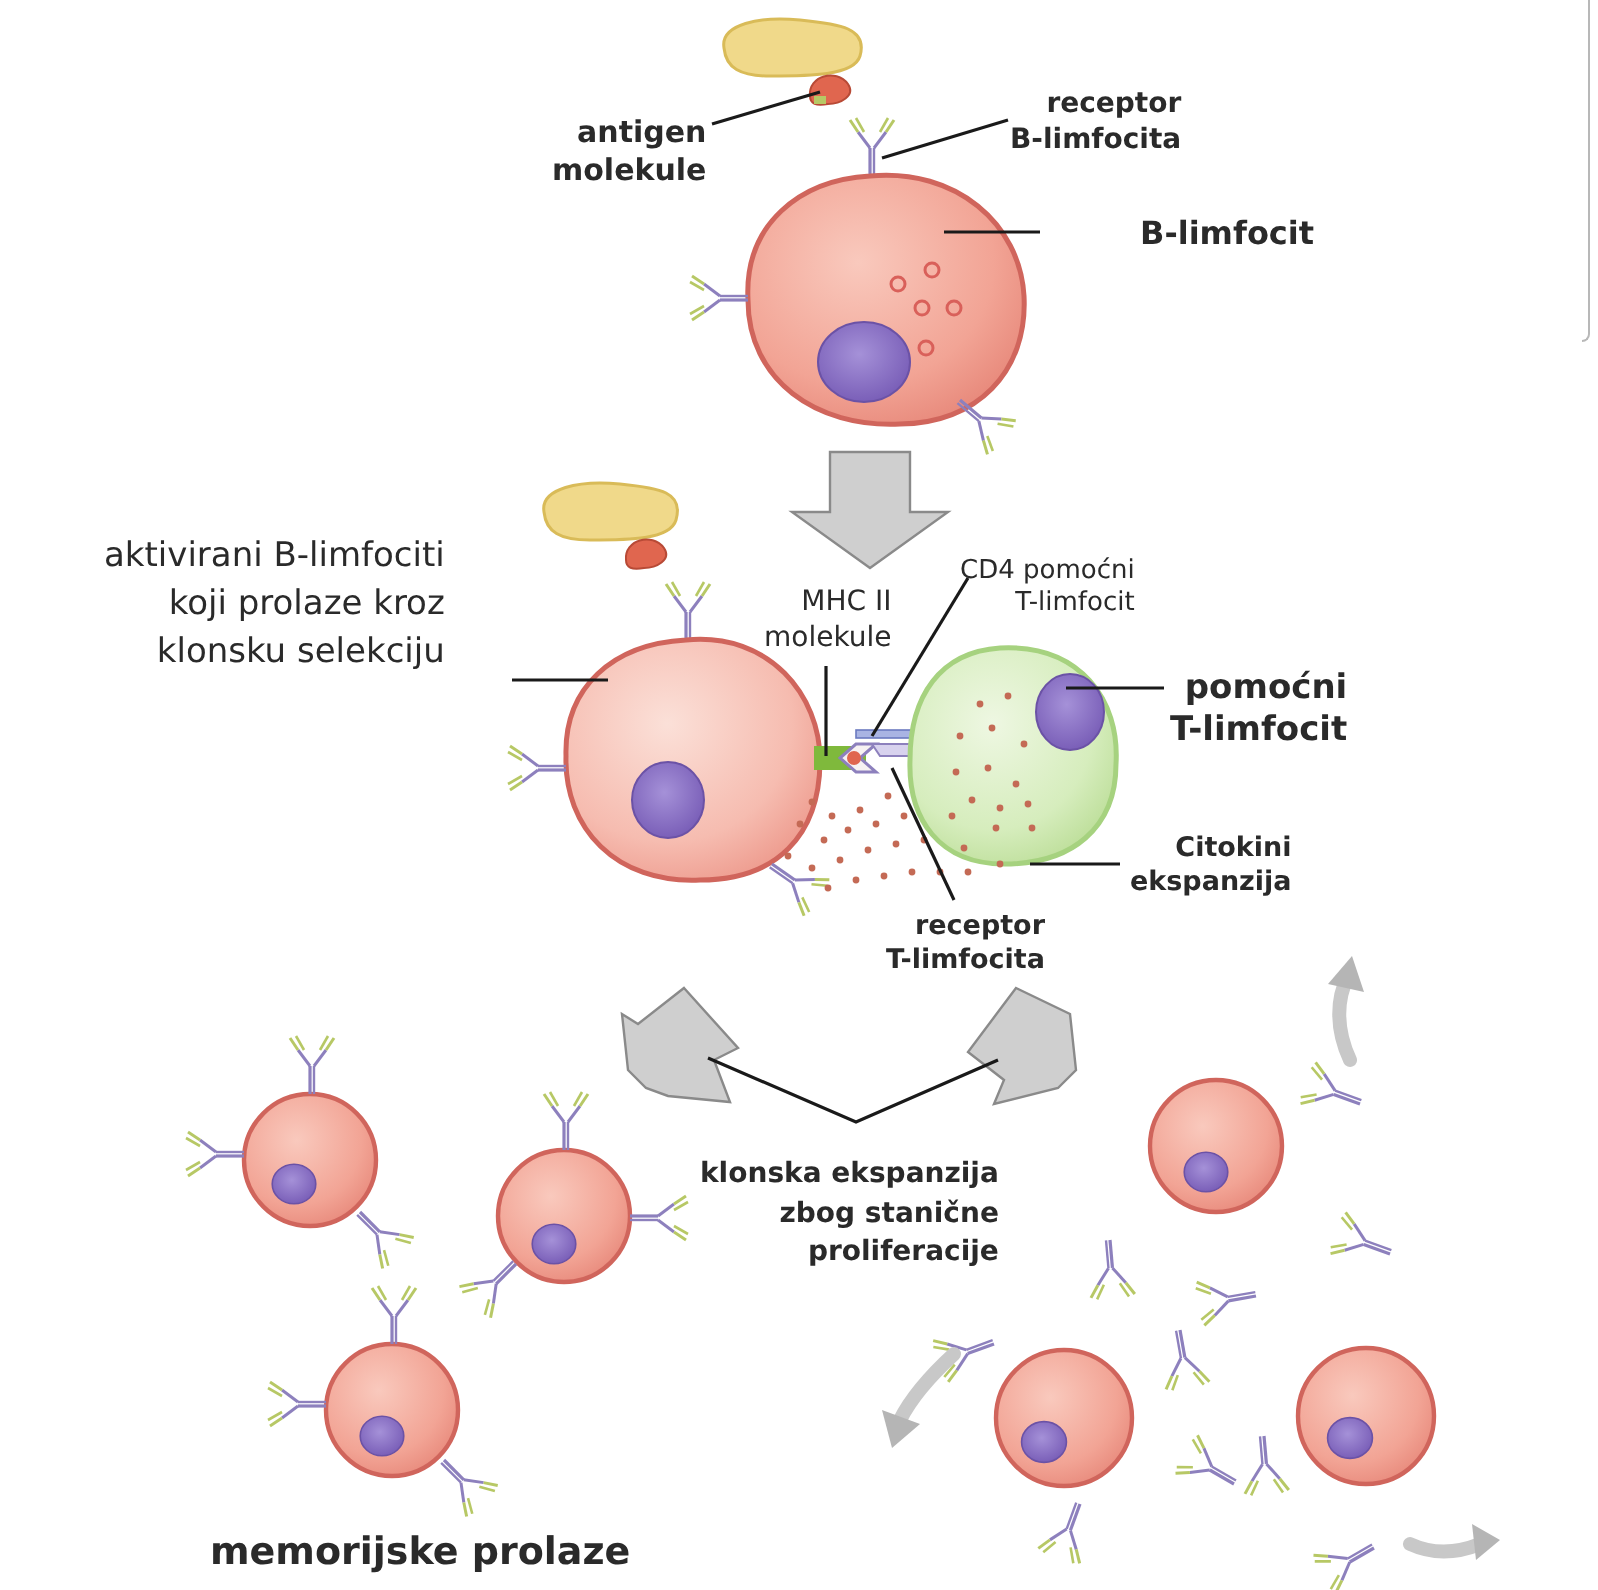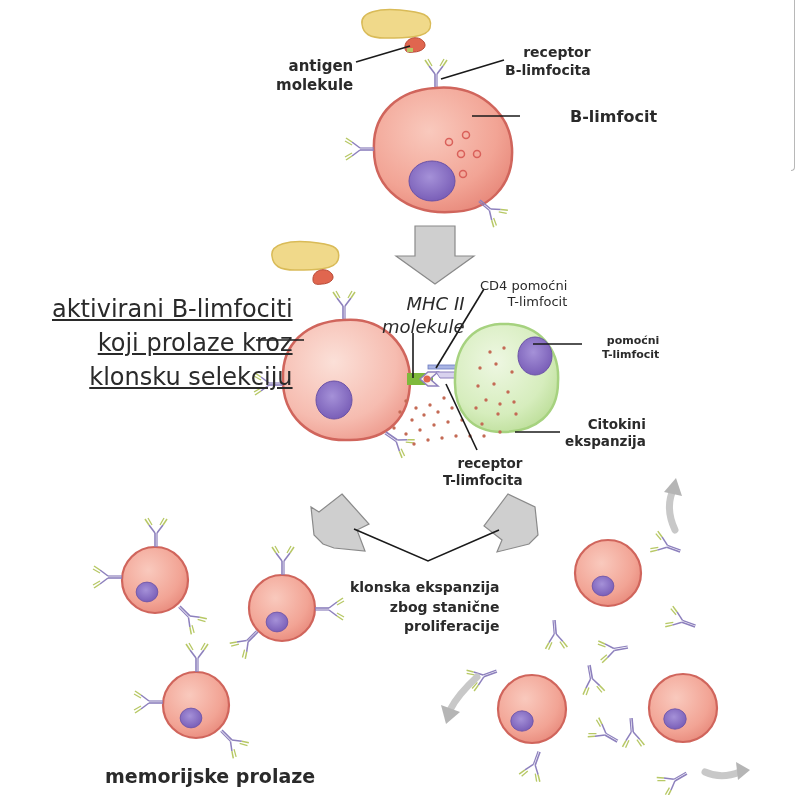--- a/index.html
+++ b/index.html
@@ -273,28 +273,28 @@
 </svg>
 
 <div class="scrollbar"></div>
 
 <div class="lbl bold right" style="left:276px; top:57px; font-size:15px;"><span style="white-space:pre-line">antigen
 molekule</span></div>
 <div class="lbl bold center" style="left:505px; top:44px; font-size:14px;"><span style="white-space:pre-line">receptor
 B-limfocita</span></div>
 <div class="lbl bold" style="left:530px; top:107px; font-size:16px;margin-left:40px;"><span>B-limfocit</span></div>
 
-<div class="lbl center" style="left:52px; top:292px; font-size:24px; line-height:1.42;text-decoration:underline;"><span style="white-space:pre-line">aktivirani B-limfociti
+<div class="lbl center" style="left:52px; top:266px; font-size:17px; line-height:1.42;"><span style="white-space:pre-line">aktivirani B-limfociti
 koji prolaze kroz
 klonsku selekciju</span></div>
-<div class="lbl center" style="left:382px; top:293px; font-size:18px;font-style:italic;"><span style="white-space:pre-line">MHC II
+<div class="lbl center" style="left:382px; top:293px; font-size:14px;"><span style="white-space:pre-line">MHC II
 molekule</span></div>
 <div class="lbl center" style="left:480px; top:278px; font-size:13px;"><span style="white-space:pre-line">CD4 pomoćni
 T-limfocit</span></div>
-<div class="lbl bold center" style="left:602px; top:334px; font-size:11px;"><span style="white-space:pre-line">pomoćni
+<div class="lbl bold center" style="left:585px; top:334px; font-size:17px;"><span style="white-space:pre-line">pomoćni
 T-limfocit</span></div>
 <div class="lbl bold center" style="left:565px; top:416px; font-size:13.5px;"><span style="white-space:pre-line">Citokini
 ekspanzija</span></div>
 <div class="lbl bold center" style="left:443px; top:455px; font-size:13.5px;"><span style="white-space:pre-line">receptor
 T-limfocita</span></div>
 
 <div class="lbl bold center" style="left:350px; top:578px; font-size:14px; line-height:1.4;"><span style="white-space:pre-line">klonska ekspanzija
 zbog stanične
 proliferacije</span></div>
 <div class="lbl bold" style="left:105px; top:765px; font-size:19px;"><span>memorijske prolaze</span></div>

